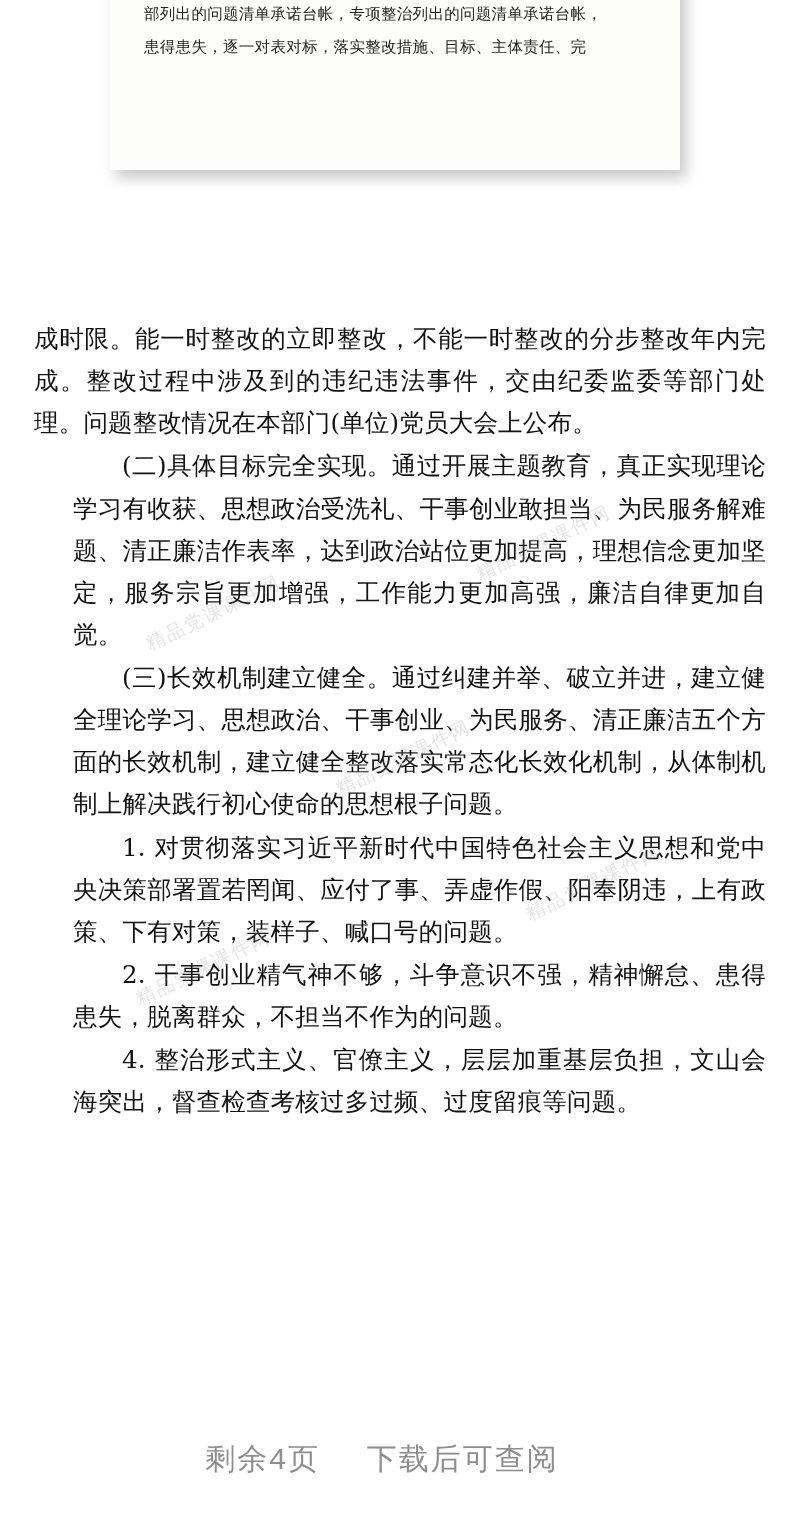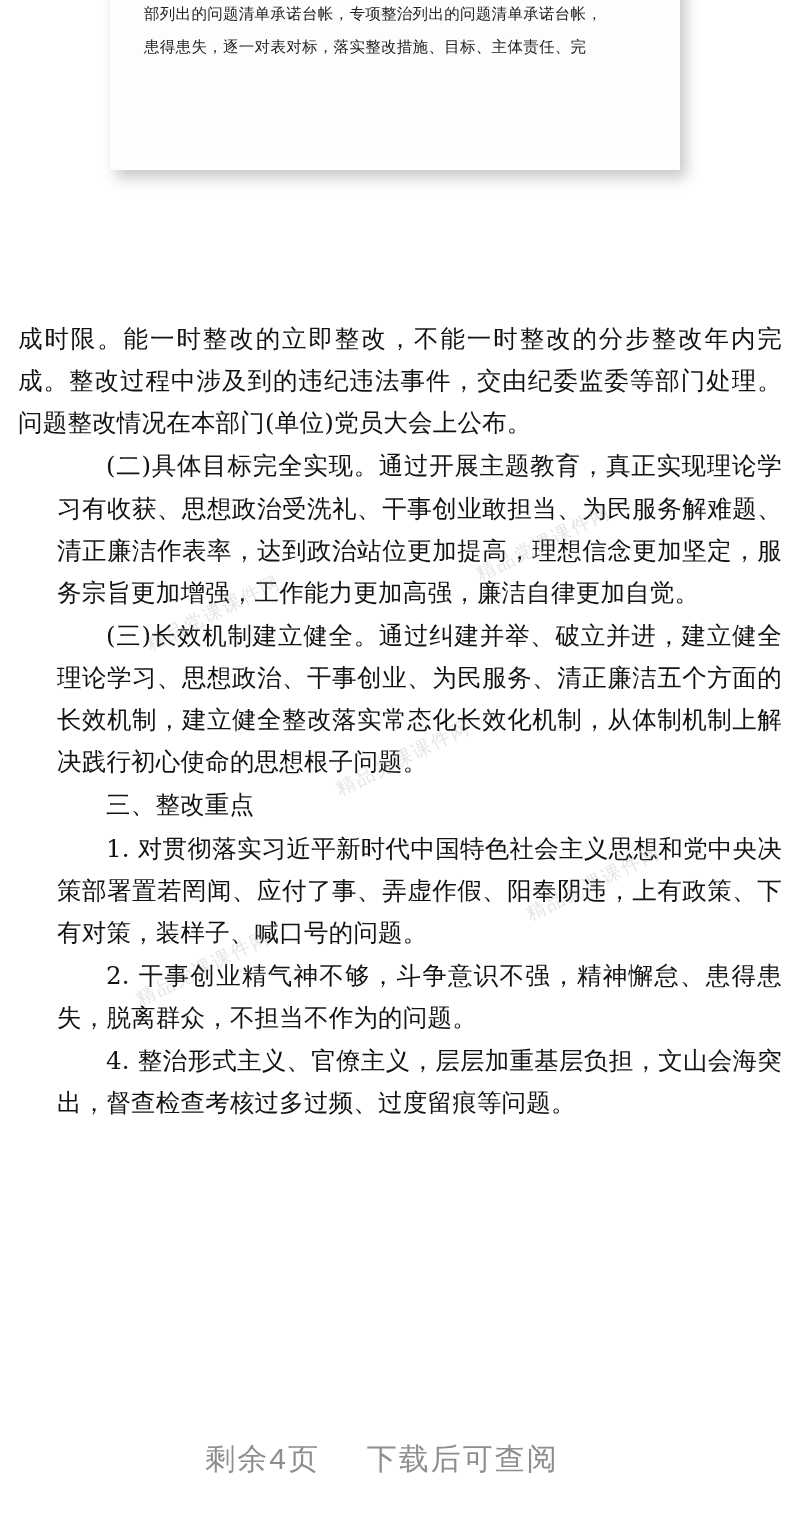--- a/index.html
+++ b/index.html
@@ -38,21 +38,21 @@
     letter-spacing: 0.3px;
     white-space: nowrap;
   }
 
   
   .doc-body {
     position: absolute;
     left: 0;
     top: 318px;
     width: 800px;
-    padding: 0 18px;
+    padding: 0 34px;
     box-sizing: border-box;
   }
   .para {
     font-size: 24.5px;
     line-height: 1.72;
     text-align: justify;
     text-justify: inter-ideograph;
     margin: 0 0 1px 0;
     letter-spacing: 0.2px;
     color: #121212;
@@ -99,21 +99,20 @@
 
 <div class="preview-card">
   <div class="preview-line">部列出的问题清单承诺台帐，专项整治列出的问题清单承诺台帐，</div>
   <div class="preview-line">患得患失，逐一对表对标，落实整改措施、目标、主体责任、完</div>
 </div>
 
 <div class="doc-body">
   <p class="para">成时限。能一时整改的立即整改，不能一时整改的分步整改年内完成。整改过程中涉及到的违纪违法事件，交由纪委监委等部门处理。问题整改情况在本部门(单位)党员大会上公布。</p>
   <p class="para indent">(二)具体目标完全实现。通过开展主题教育，真正实现理论学习有收获、思想政治受洗礼、干事创业敢担当、为民服务解难题、清正廉洁作表率，达到政治站位更加提高，理想信念更加坚定，服务宗旨更加增强，工作能力更加高强，廉洁自律更加自觉。</p>
   <p class="para indent">(三)长效机制建立健全。通过纠建并举、破立并进，建立健全理论学习、思想政治、干事创业、为民服务、清正廉洁五个方面的长效机制，建立健全整改落实常态化长效化机制，从体制机制上解决践行初心使命的思想根子问题。</p>
-  <p class="para indent">三、整改重点</p>
   <p class="para indent">1. 对贯彻落实习近平新时代中国特色社会主义思想和党中央决策部署置若罔闻、应付了事、弄虚作假、阳奉阴违，上有政策、下有对策，装样子、喊口号的问题。</p>
   <p class="para indent">2. 干事创业精气神不够，斗争意识不强，精神懈怠、患得患失，脱离群众，不担当不作为的问题。</p>
   <p class="para indent">4. 整治形式主义、官僚主义，层层加重基层负担，文山会海突出，督查检查考核过多过频、过度留痕等问题。</p>
 </div>
 
 <div class="wm wm1">精品党课课件网</div>
 <div class="wm wm2">精品党课课件网</div>
 <div class="wm wm3">精品党课课件网</div>
 <div class="wm wm4">精品党课课件网</div>
 <div class="wm wm5">精品党课课件网</div>

